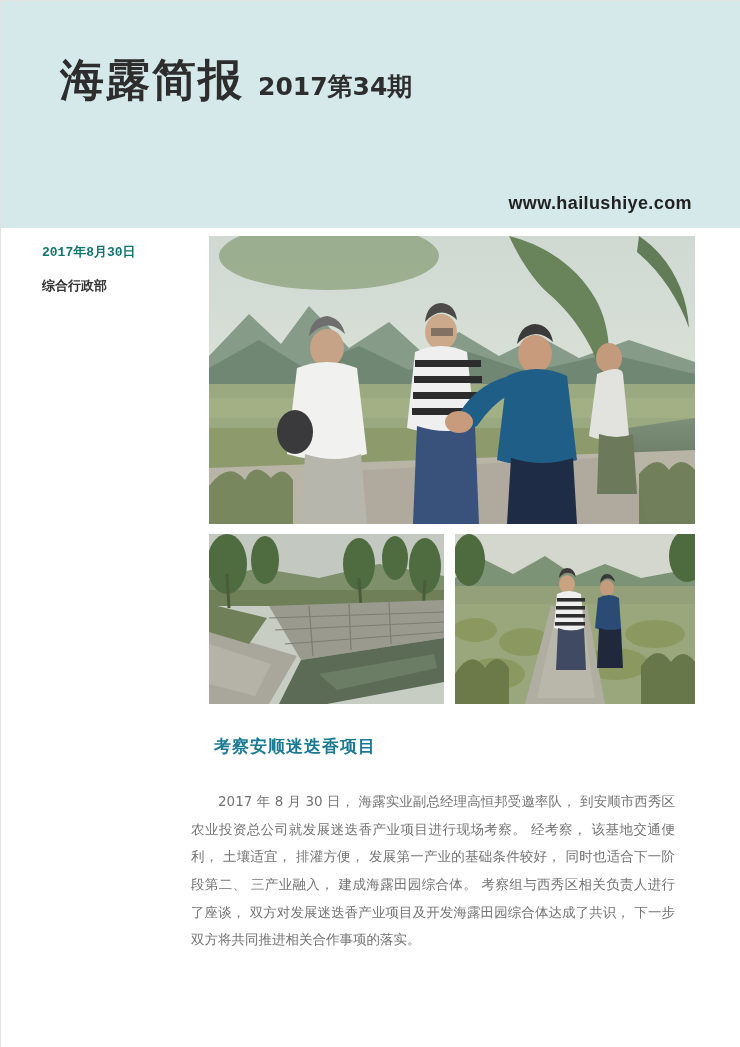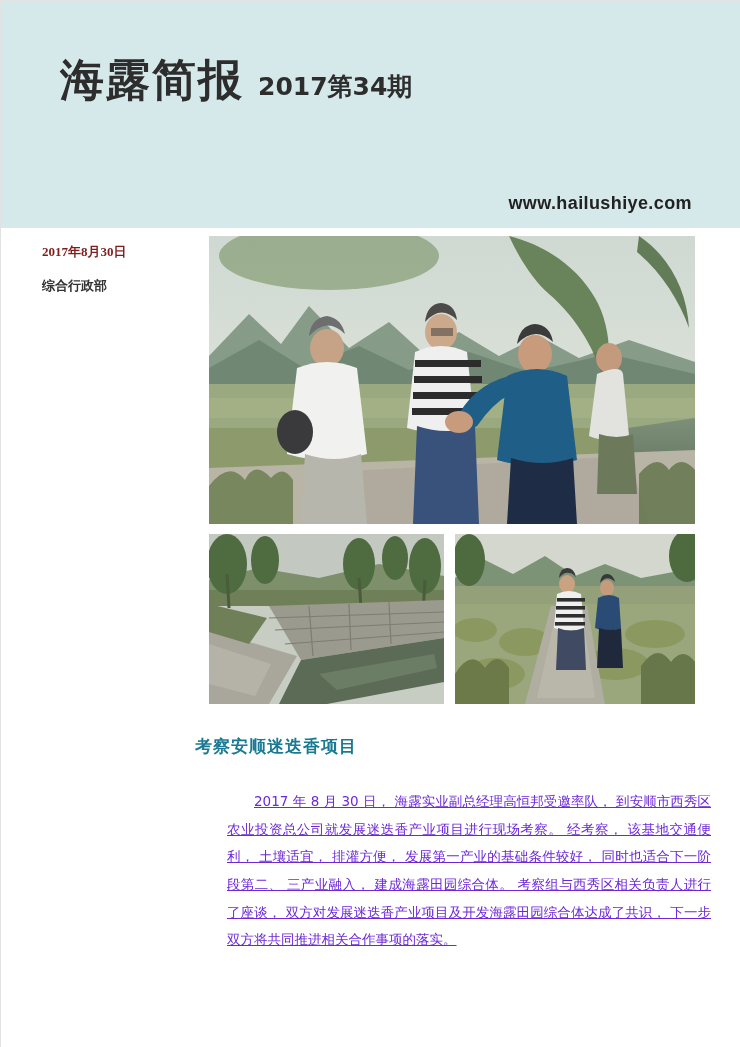--- a/index.html
+++ b/index.html
@@ -66,22 +66,22 @@
   
   .meta {
     position: absolute;
     left: 42px;
     top: 243px;
     width: 150px;
   }
   .meta-date {
     font-size: 13px;
     font-weight: bold;
-    color: #7f1d1d;
-    font-family: Liberation Serif, serif;
+    color: #0f766e;
+    font-family: Liberation Mono, monospace;
     margin-bottom: 16px;
   }
   .meta-dept {
     font-size: 13px;
     font-weight: bold;
     color: #333333;
     font-family: Liberation Sans, sans-serif;
   }
   
   .photo {
@@ -104,41 +104,40 @@
   .photo-right {
     left: 455px;
     top: 534px;
     width: 240px;
     height: 170px;
   }
   .photo svg { display: block; }
   
   .article-title {
     position: absolute;
-    left: 195px;
+    left: 214px;
     top: 735px;
     font-size: 17px;
     font-weight: bold;
     color: #1b7a93;
     font-family: "DejaVu Sans", "Liberation Sans", sans-serif;
     letter-spacing: 1px;
   }
   .article-body {
     position: absolute;
-    left: 227px;
+    left: 191px;
     top: 788px;
     width: 484px;
     font-size: 13.5px;
     line-height: 2.05;
-    color: #6d28d9;
+    color: #737373;
     text-align: justify;
     text-justify: inter-ideograph;
     font-family: "DejaVu Sans", "Liberation Sans", sans-serif;
     text-indent: 2em;
-    text-decoration: underline;
   }
   
   .page-edge {
     position: absolute;
     left: 0; top: 0;
     width: 739px; height: 1046px;
     border: 1px solid #e2e2e2;
     pointer-events: none;
   }
 </style>

